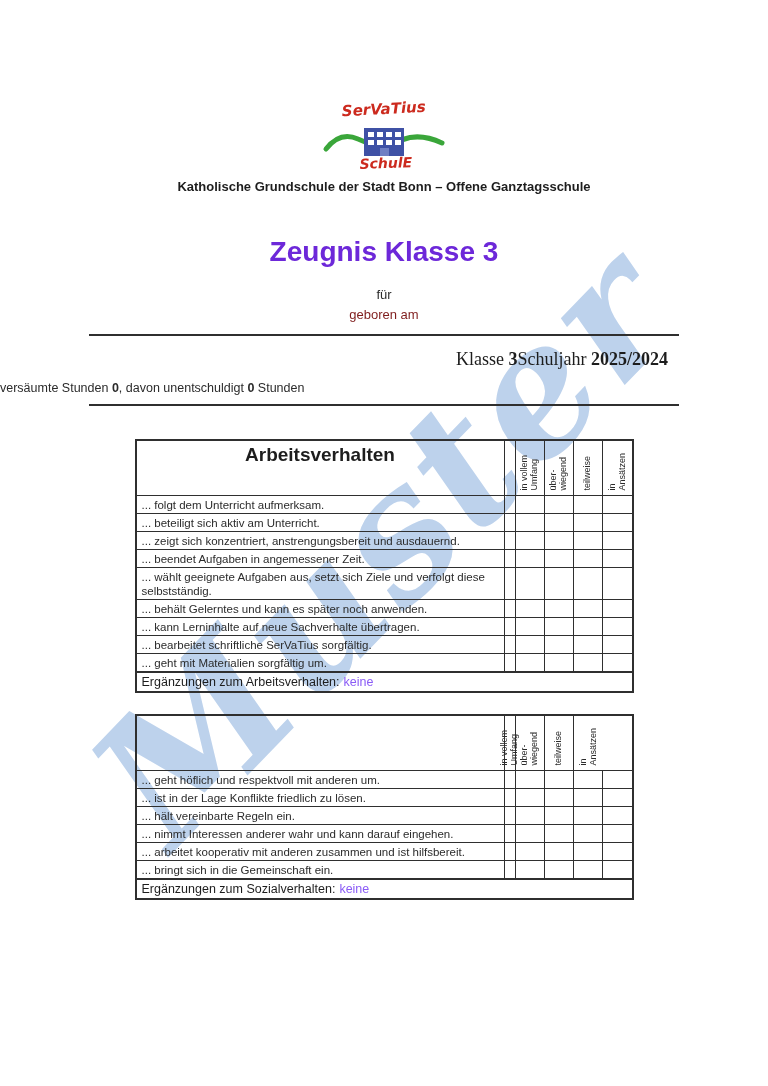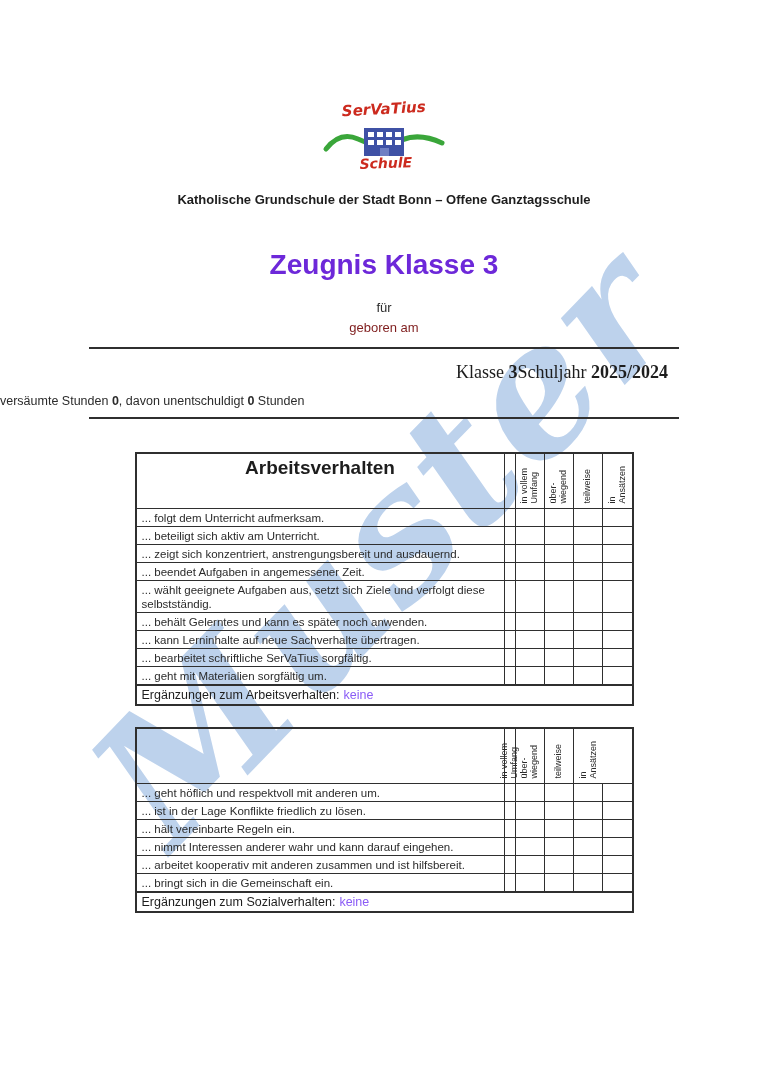--- a/index.html
+++ b/index.html
@@ -16,21 +16,21 @@
     font-family:"DejaVu Serif", serif; font-style:italic; font-weight:bold;
     font-size:178px; letter-spacing:4px; color:#bdd2ec; z-index:0;
     user-select:none; pointer-events:none;
   }
   .content { position:relative; z-index:1; padding-top:98px; }
 
   
   .logo-wrap { display:flex; justify-content:center; height:74px; }
 
   
-  .school-line { text-align:center; font-size:13px; font-weight:bold; margin-top:20px; color:#1d1d1d; }
+  .school-line { text-align:center; font-size:13px; font-weight:bold; margin-top:7px; color:#1d1d1d; }
   .doc-title  { text-align:center; font-size:28px; font-weight:bold; margin-top:42px; color:#6d28d9; }
   .doc-sub    { text-align:center; font-size:13px; margin-top:3px; color:#2b2b2b; }
   .for-line   { text-align:center; font-size:13px; margin-top:19px; color:#2b2b2b; }
   .born-line  { text-align:center; font-size:13px; margin-top:5px; color:#7f1d1d; }
 
   .rule { margin:12px 89px 0 89px; border-top:2px solid #2f2f2f; }
   .rule2 { margin-top:9px; }
 
   .class-row {
     display:flex; justify-content:flex-end;

